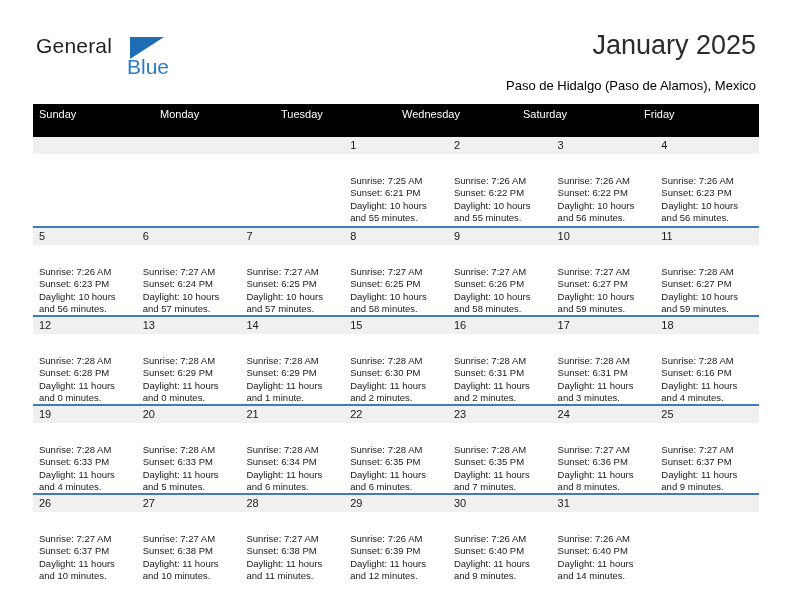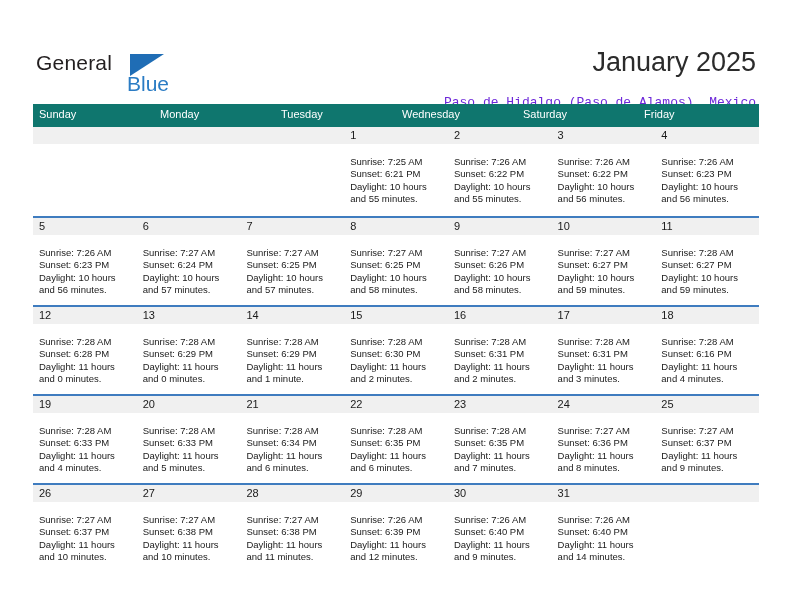--- a/index.html
+++ b/index.html
@@ -19,21 +19,21 @@
     position: relative;
     width: 792px;
     height: 612px;
     box-sizing: border-box;
   }
 
   
   .header {
     position: absolute;
     left: 0;
-    top: 17px;
+    top: 0;
     width: 792px;
     height: 104px;
   }
 
   .brand {
     position: absolute;
     left: 36px;
     top: 34px;
     width: 180px;
     height: 48px;
@@ -75,38 +75,38 @@
     font-weight: normal;
     text-align: left;
     white-space: nowrap;
     font-family: "Liberation Sans", sans-serif;
   }
   .subtitle {
     position: absolute;
     right: 36px;
     top: 78px;
     font-size: 13px;
-    color: #6d28d9;
+    color: #000000;
     text-align: center;
     white-space: nowrap;
-    font-family: Liberation Mono, monospace;
+    font-family: Liberation Sans, sans-serif;
   }
 
   
   .calendar {
     position: absolute;
     left: 33px;
     top: 104px;
     width: 726px;
   }
 
   .weekday-row {
     display: flex;
-    background: #0f766e;
-    height: 23px;
+    background: #000000;
+    height: 33px;
   }
   .weekday {
     flex: 1 1 0;
     min-width: 0;
     color: #ffffff;
     font-size: 11px;
     line-height: 21px;
     padding-left: 6px;
     box-sizing: border-box;
     white-space: nowrap;
@@ -137,21 +137,21 @@
     height: 17px;
     font-size: 11px;
     line-height: 17px;
     padding-left: 6px;
     color: #1a1a1a;
     box-sizing: border-box;
     white-space: nowrap;
   }
 
   .day-info {
-    padding: 12px 5px 0 6px;
+    padding: 21px 5px 0 6px;
     font-size: 9.5px;
     line-height: 12.4px;
     color: #1a1a1a;
   }
   .day-info div {
     white-space: nowrap;
     overflow: hidden;
   }
 </style>
 </head>

